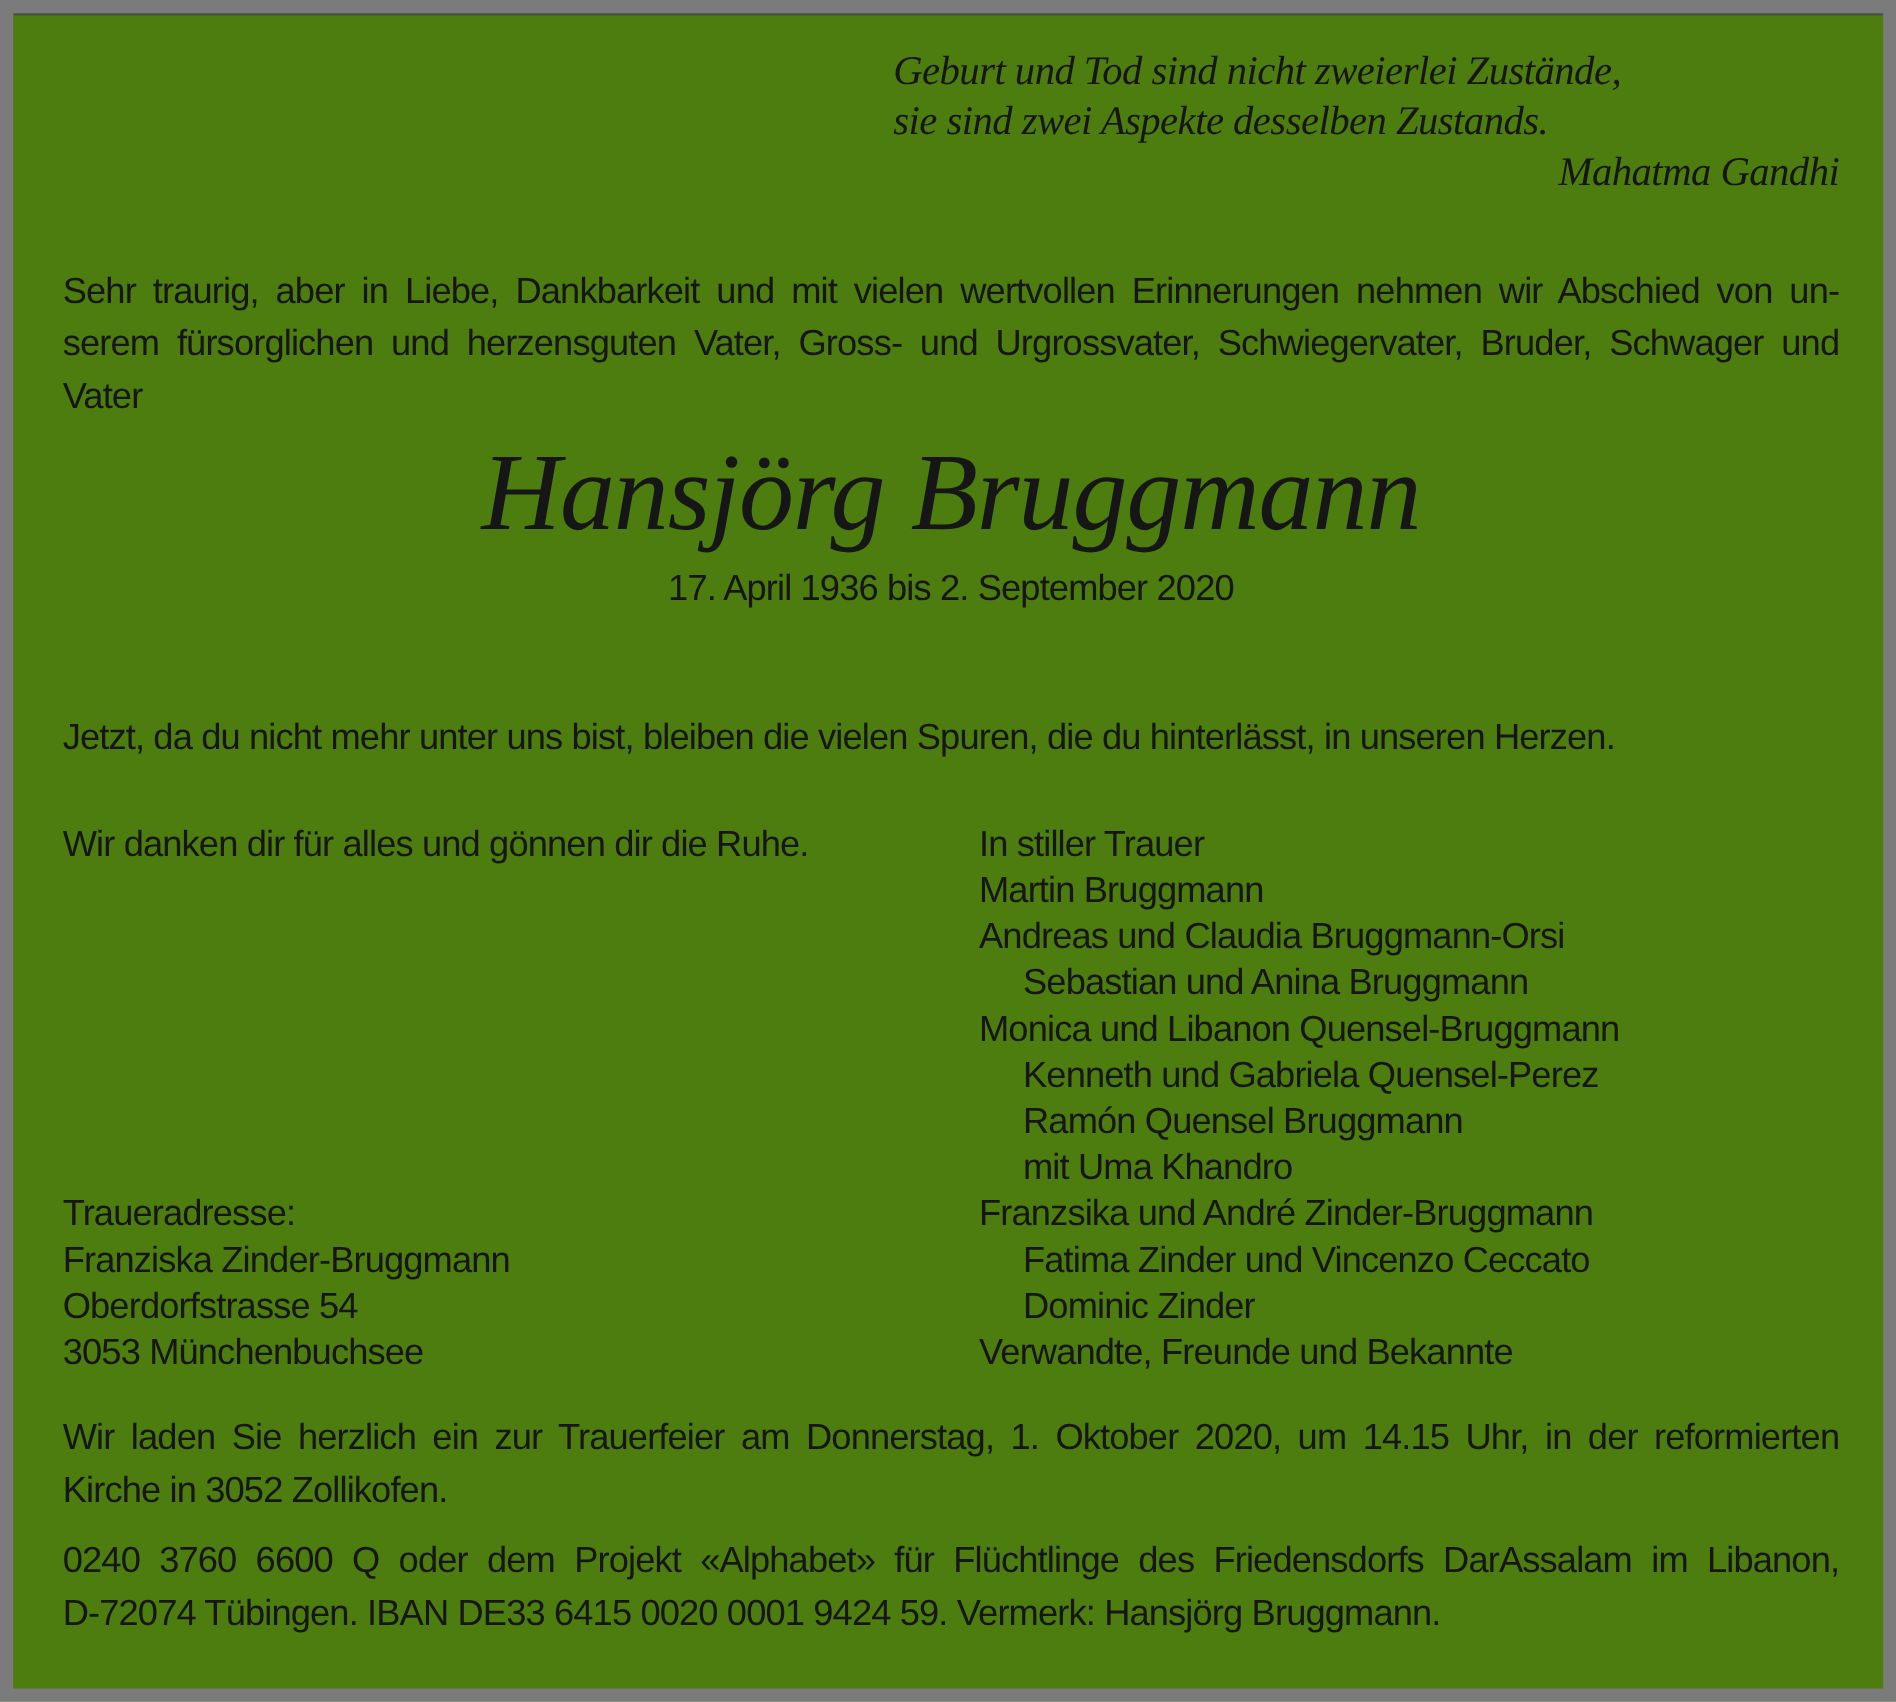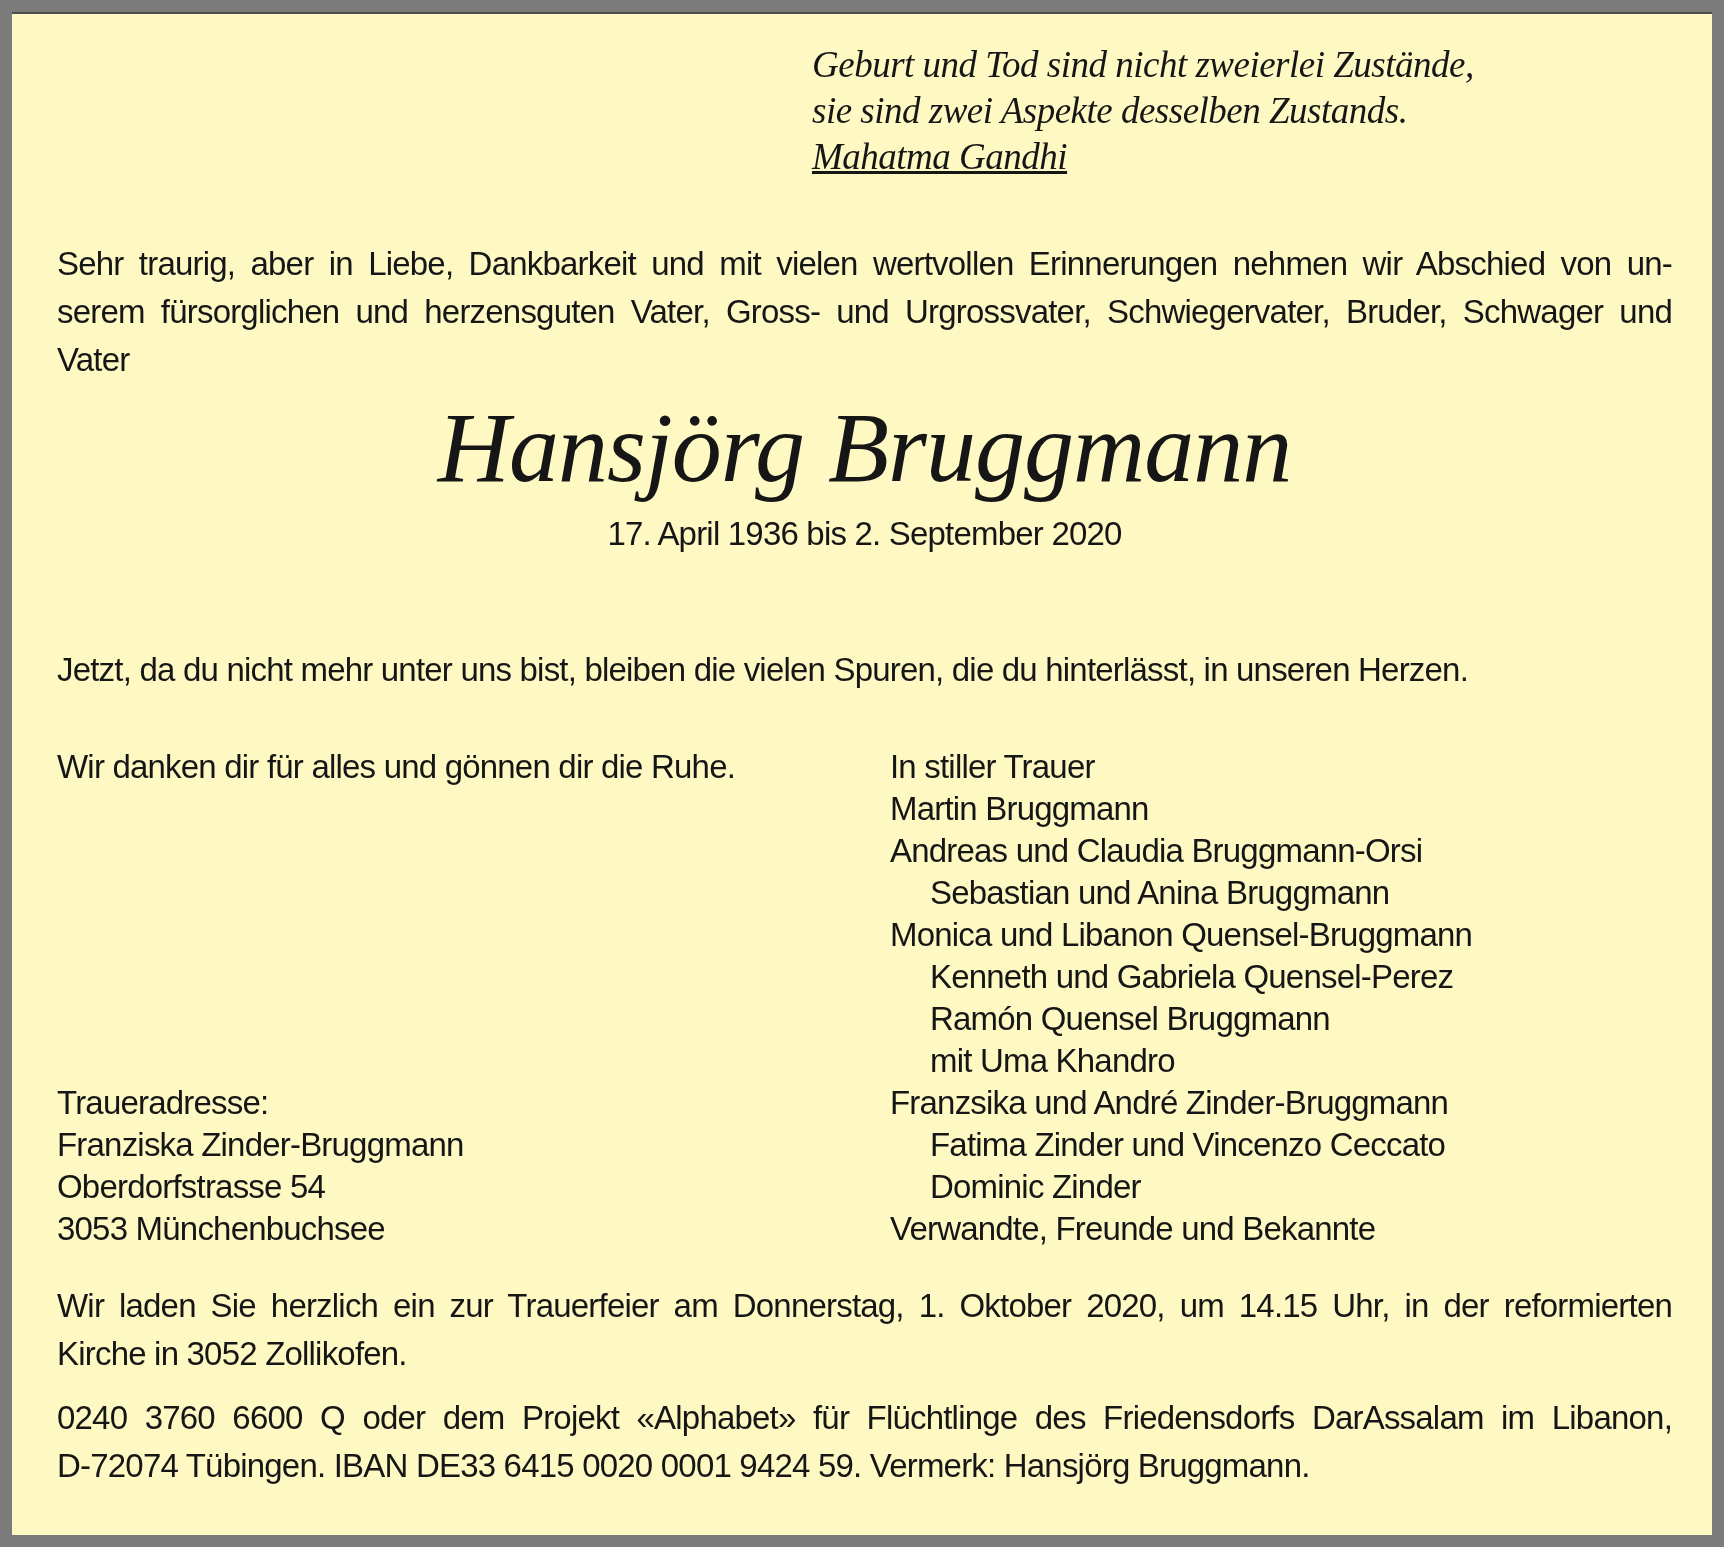--- a/index.html
+++ b/index.html
@@ -2,41 +2,41 @@
 <html><head>
 <meta charset="utf-8">
 <style>
   html, body { margin: 0; padding: 0; background: #ffffff; }
   .page {
     width: 1724px;
     height: 1547px;
     box-sizing: border-box;
     border: 12px solid #7b7b7b;
     box-shadow: inset 0 2px 0 #4e4e4e;
-    background: #fef9c3;
+    background: #4d7c0f;
     overflow: hidden;
     font-family: "Liberation Sans", sans-serif;
     color: #161616;
   }
   .content {
     padding: 30px 40px 0 45px;
     font-size: 33px;
     letter-spacing: -0.8px;
     line-height: 48px;
   }
   
   .quote {
     margin-left: 755px;
     font-family: "Liberation Serif", serif;
     font-style: italic;
     font-size: 37px;
     line-height: 46px;
     letter-spacing: -0.5px;
   }
-  .quote-attrib { text-align: left; text-decoration: underline; }
+  .quote-attrib { text-align: right; }
   
   .jline { text-align: justify; text-align-last: justify; white-space: nowrap; }
   .pline { text-align: left; }
   .intro { margin-top: 60px; }
   .name {
     font-family: "Liberation Serif", serif;
     font-weight: normal;
     font-size: 100px;
     line-height: 112px;
     letter-spacing: -1px;

